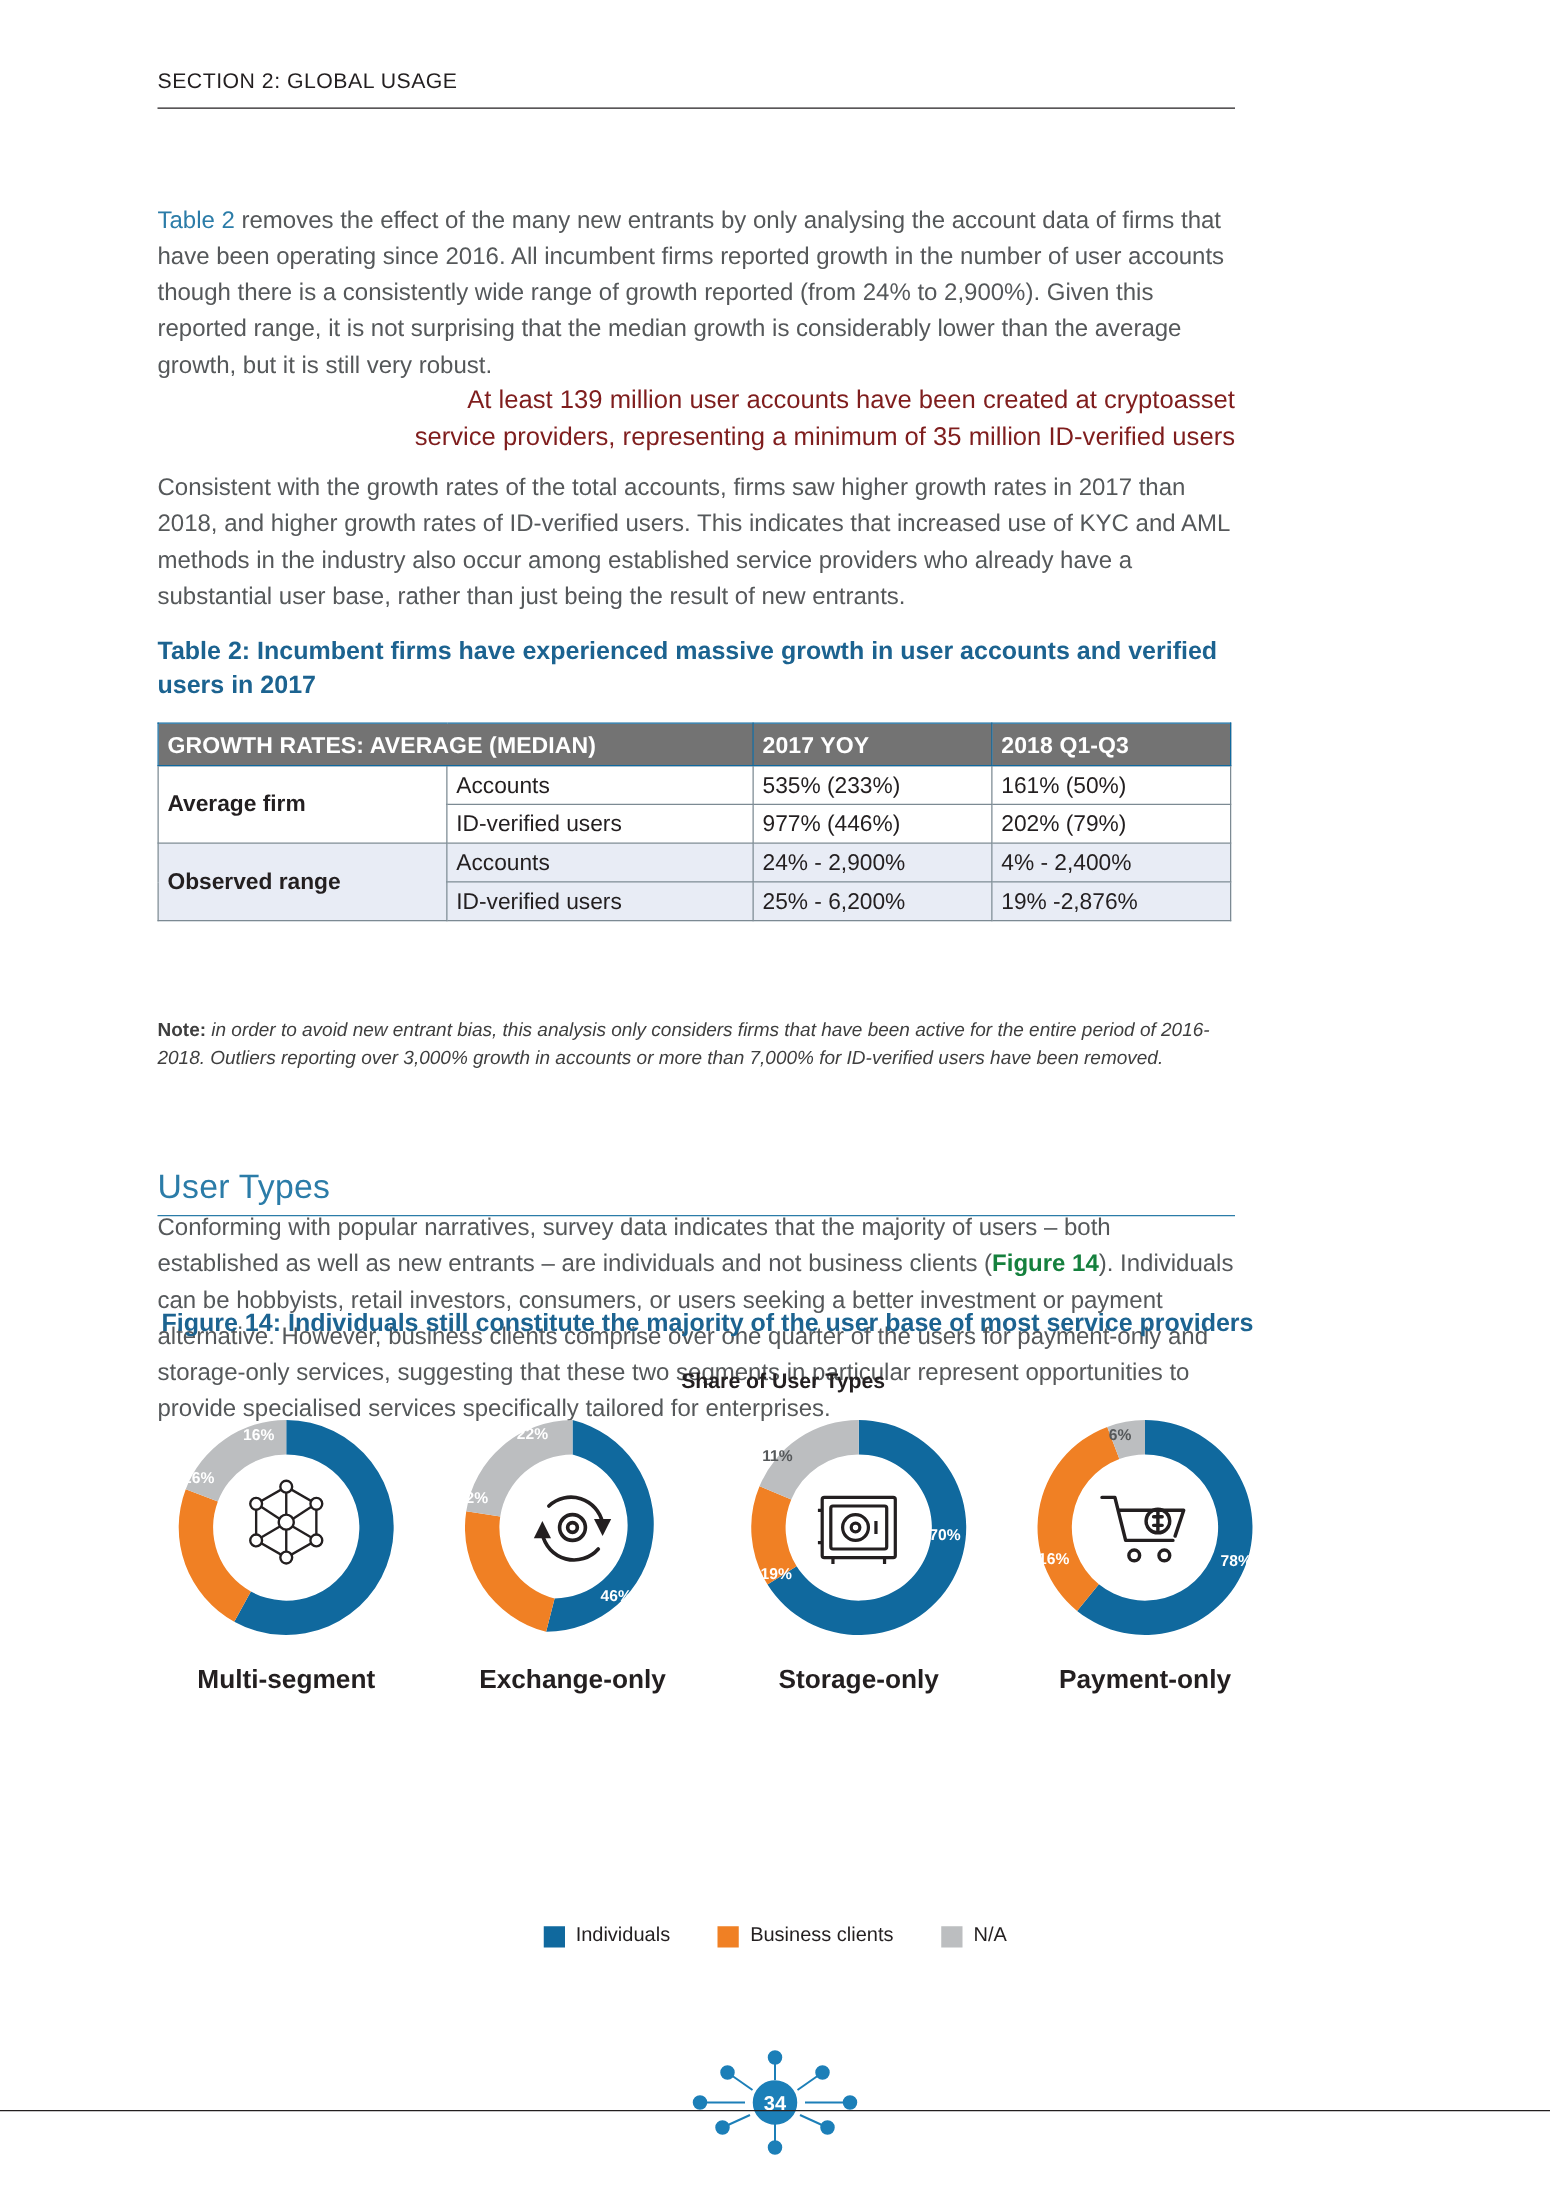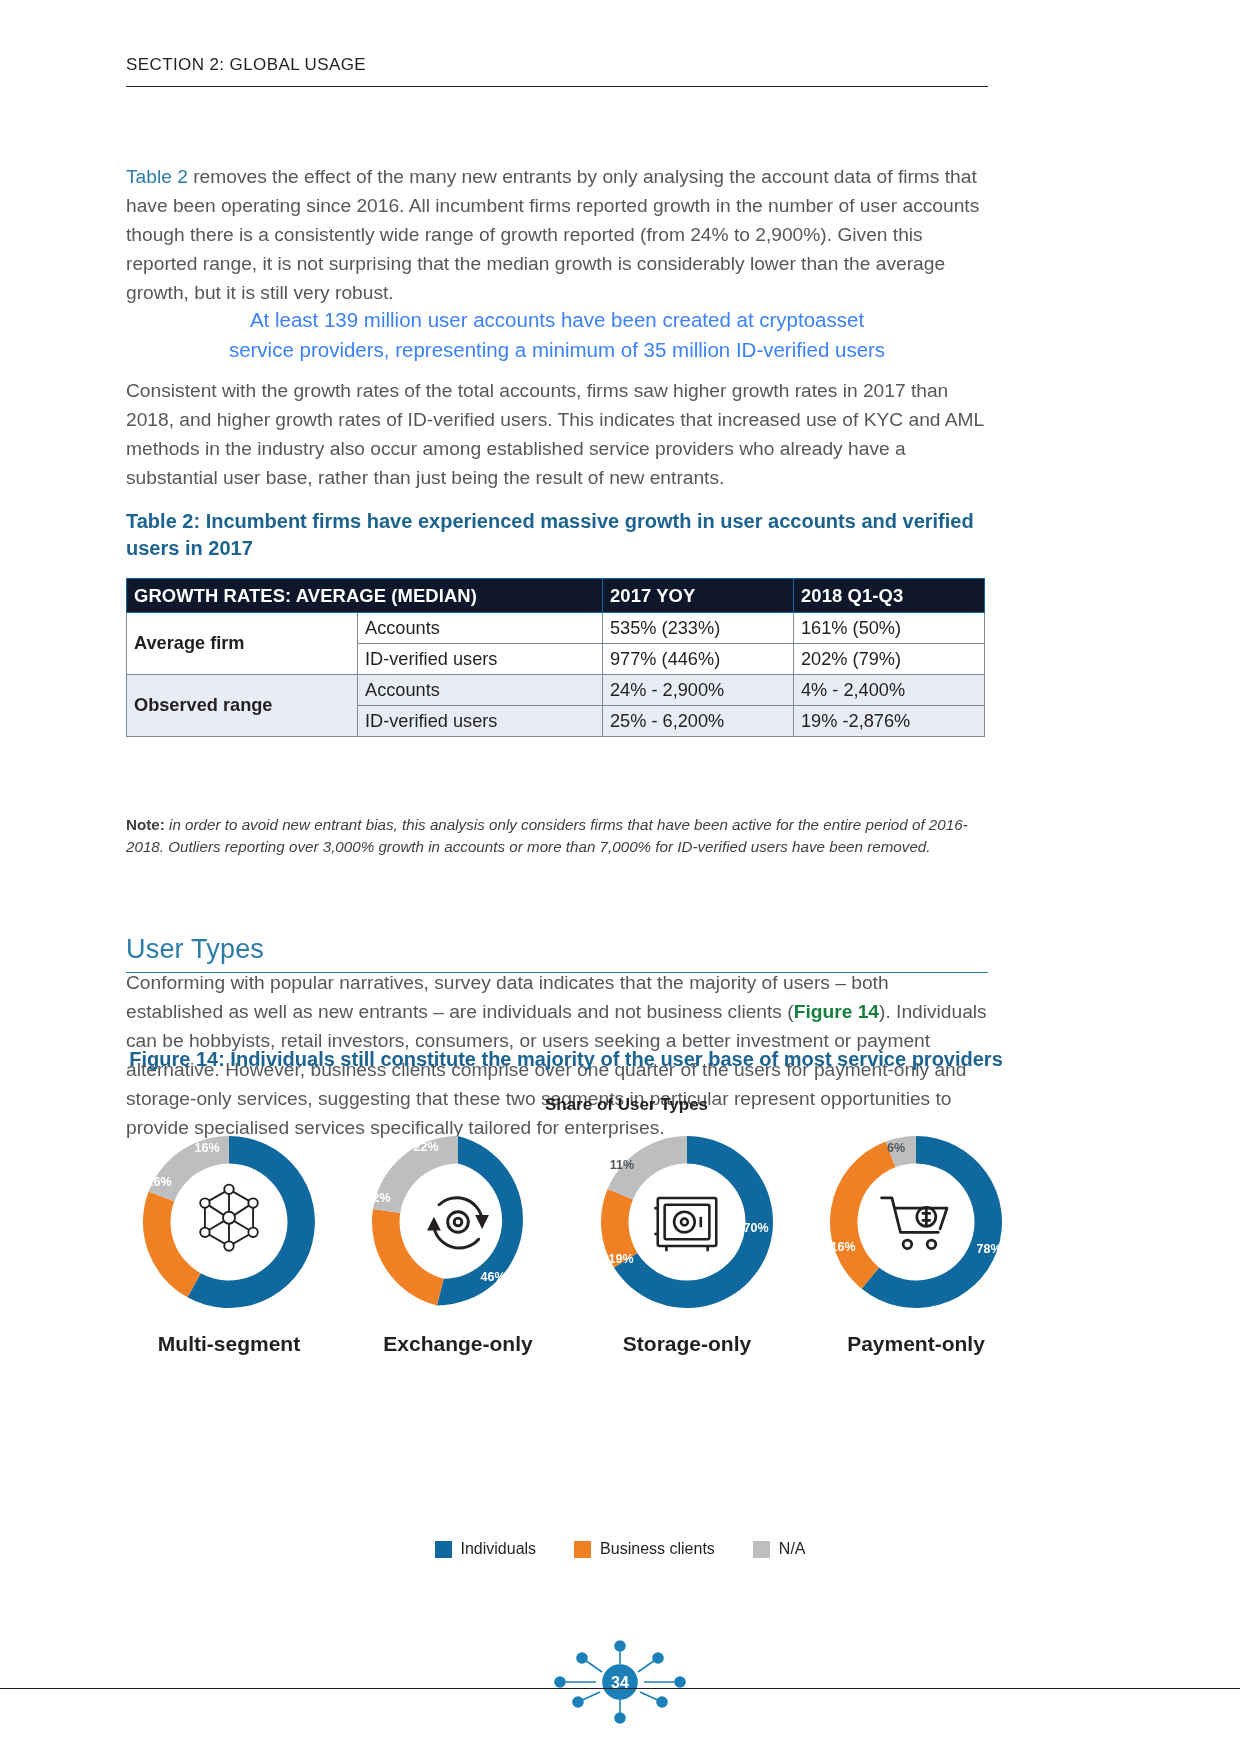--- a/index.html
+++ b/index.html
@@ -63,22 +63,22 @@
     font-weight: 700;
     text-align: center;
   }
 
   
   .pullquote {
     position: absolute;
     left: 126px;
     top: 305px;
     width: 862px;
-    text-align: center;
-    color: #3b82f6;
+    text-align: right;
+    color: #7f1d1d;
     font-size: 20.5px;
     line-height: 30px;
   }
 
   
   .table-caption {
     position: absolute;
     left: 126px;
     top: 508px;
     width: 866px;
@@ -101,21 +101,21 @@
   }
   .data-table td, .data-table th {
     border: 1px solid #7c8a93;
     padding: 2px 7px;
     height: 26px;
     vertical-align: middle;
     text-align: left;
     font-weight: 400;
   }
   .data-table thead th {
-    background: #0f172a;
+    background: #737373;
     color: #ffffff;
     font-weight: 700;
     letter-spacing: 0.1px;
     height: 29px;
     border-color: #10699e;
     font-size: 18.4px;
   }
   .data-table .rowlabel {
     font-weight: 700;
     vertical-align: middle;

